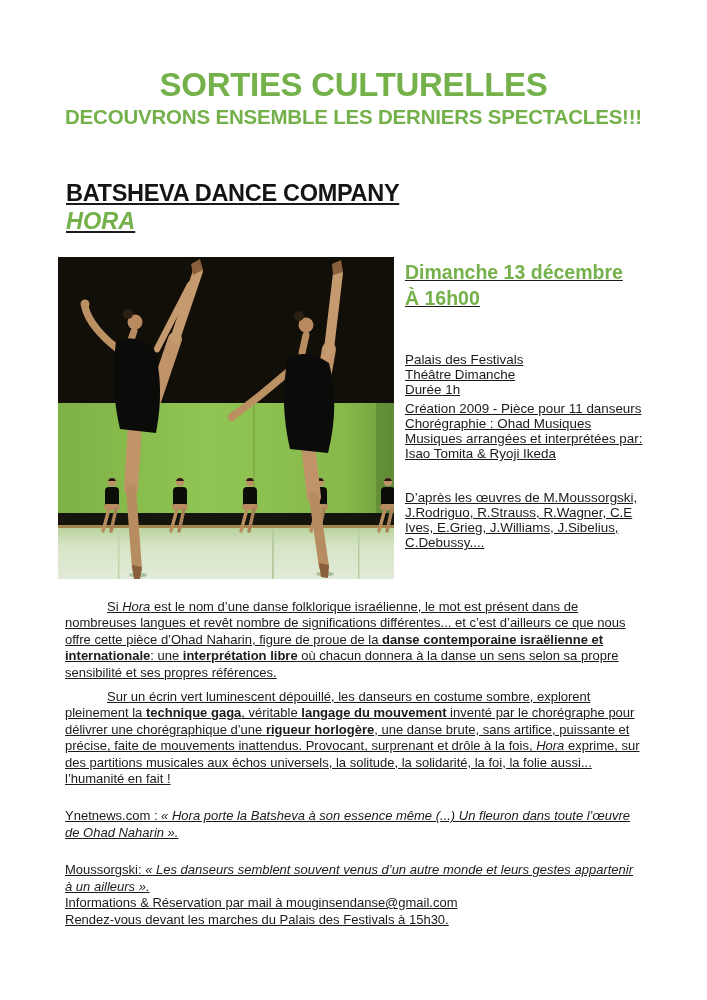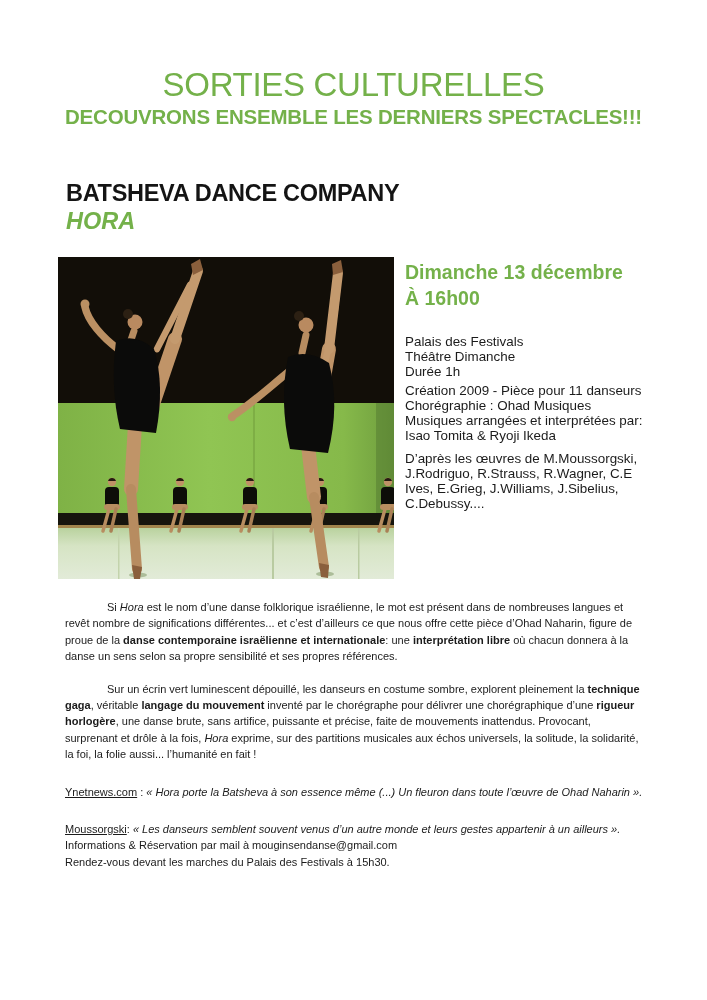--- a/index.html
+++ b/index.html
@@ -2,39 +2,39 @@
 <html style="--accent: #74b14a;"><head>
 <meta charset="utf-8">
 <style>
   * { margin:0; padding:0; box-sizing:border-box; }
   html,body { background:#ffffff; }
   .page{
     width:707px; height:1000px; background:#ffffff; overflow:hidden; position:relative;
     font-family:"Liberation Sans","DejaVu Sans",sans-serif; color:#1b1b1b;
   }
   .header{ padding-top:67px; text-align:center; color:var(--accent,#74b14a); }
-  .title{ font-size:33px; font-weight:normal; line-height:36px; letter-spacing:-0.3px; }
+  .title{ font-size:33px; font-weight:bold; line-height:36px; letter-spacing:-0.3px; }
   .subtitle{ font-size:20.5px; font-weight:bold; line-height:23px; margin-top:2px; letter-spacing:-0.2px; }
 
-  .show-head{ margin:52px 16px 0 66px; }
+  .show-head{ margin:52px 16px 0 66px;text-decoration:underline; }
   .company{ font-size:23.5px; font-weight:bold; line-height:27px; color:#141414; letter-spacing:-0.3px; }
   .show-title{ font-size:23.5px; font-weight:bold; font-style:italic; line-height:27px; margin-top:1px; color:var(--accent,#74b14a); }
 
   .content-row{ display:flex; margin:22px 0 0 58px; }
   .photo{ width:336px; height:322px; flex:none; }
   .photo svg{ display:block; }
-  .event-col{ margin-left:11px; width:256px; font-size:13.4px; line-height:15px; }
+  .event-col{ margin-left:11px; width:256px; font-size:13.4px; line-height:15px;text-decoration:underline; }
   .event-date{ color:var(--accent,#74b14a); font-weight:bold; font-size:19.5px; line-height:25.5px; margin-top:3px; }
-  .venue-block{ margin-top:23px; }
+  .venue-block{ margin-top:41px; }
   .production-block{ margin-top:4px; }
-  .music{ margin-top:8px; }
+  .music{ margin-top:29px; }
 
-  .body-text{ margin:20px 64px 0 65px; font-size:11px; line-height:16.4px; }
+  .body-text{ margin:20px 64px 0 65px; font-size:13px; line-height:16.4px;text-decoration:underline; }
   .para{ text-indent:42px; }
-  .para + .para{ margin-top:16px; }
+  .para + .para{ margin-top:8px; }
   .quote{ margin-top:21px; }
   .b{ font-weight:bold; }
   .i{ font-style:italic; }
   .u{ text-decoration:underline; }
   .footer{ }
 </style>
 </head>
 <body>
 
 <div class="page">

